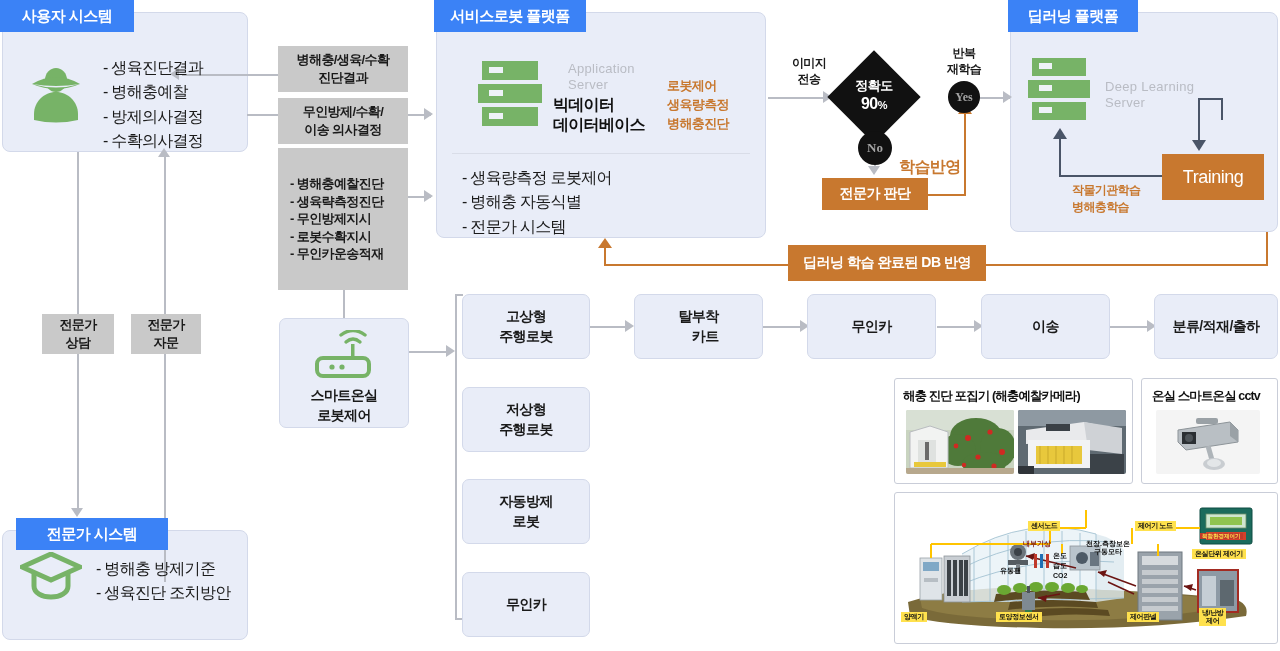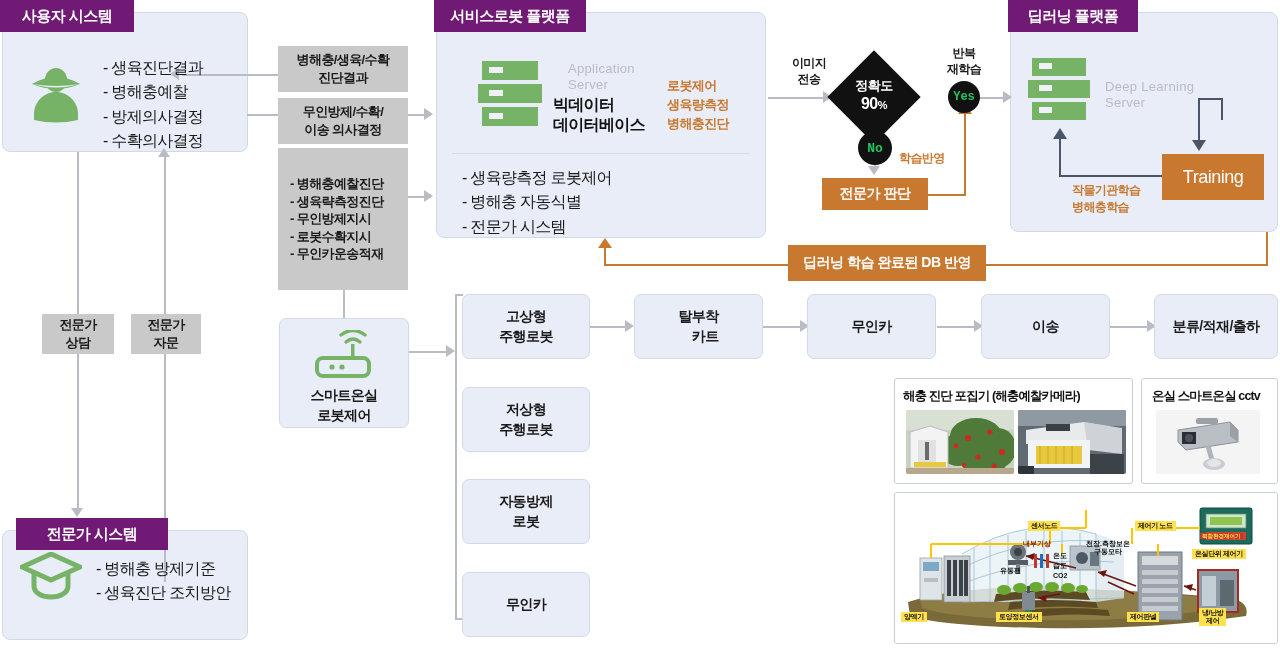--- a/index.html
+++ b/index.html
@@ -14,21 +14,21 @@
 
   
   .panel{
     position:absolute;
     background:#e9edf8;
     border:1px solid #d3d9ea;
     border-radius:8px;
   }
   .panel-title{
     position:absolute;
-    background:#701a75;
+    background:#3b82f6;
     color:#ffffff;
     font-weight:bold;
     font-size:15px;
     letter-spacing:-0.5px;
     display:flex;
     align-items:center;
     justify-content:center;
     padding:16px 14px;
     height:28px;
     z-index:6;
@@ -112,23 +112,23 @@
     background:#111111;
     transform:rotate(45deg);
     z-index:4;
   }
   .diamond-txt{
     position:absolute; z-index:6; color:#fff; text-align:center;
     font-weight:bold; line-height:1.1; letter-spacing:-0.5px;
   }
   .circ{
     position:absolute; border-radius:50%; background:#111111;
-    color:#22c55e; display:flex;align-items:center;justify-content:center;
+    color:#a3a3a3; display:flex;align-items:center;justify-content:center;
     font-weight:bold; font-size:13px; z-index:6;
-    font-family:Liberation Mono, monospace;
+    font-family:Liberation Serif, serif;
   }
 
   
   .server{ position:absolute; z-index:4;}
   .srv-lbl{ position:absolute; color:#b9bcc4; font-size:13px; line-height:1.2;
             letter-spacing:0.3px; z-index:4;}
   .db-lbl{ position:absolute; color:#111; font-size:16px; font-weight:bold;
            line-height:1.25; letter-spacing:-0.7px; z-index:4;}
 
   .hr{ position:absolute; height:1px; background:#d9dde8; z-index:3;}
@@ -277,21 +277,21 @@
   <div class="lab" style="left:779px;top:56px;width:60px;white-space:pre;">이미지
 전송</div>
 
   <div class="diamond" style="left:841px;top:64px;width:66px;height:66px;"></div>
   <div class="diamond-txt" style="left:841px;top:79px;width:66px;font-size:13px;">정확도</div>
   <div class="diamond-txt" style="left:841px;top:95px;width:66px;font-size:16px;">
     <span>90</span><span style="font-size:11px;">%</span>
   </div>
 
   <div class="circ" style="left:858px;top:131px;width:34px;height:34px;">No</div>
-  <div class="otext" style="left:899px;top:150px;font-size:12px;text-align:center;">학습반영</div>
+  <div class="otext" style="left:899px;top:156px;font-size:16px;text-align:center;">학습반영</div>
 
   <div class="circ" style="left:948px;top:81px;width:32px;height:32px;font-size:12px;">Yes</div>
   <div class="lab" style="left:934px;top:46px;width:60px;white-space:pre;">반복
 재학습</div>
 
   <div class="obox" style="left:788px;top:245px;width:198px;height:36px;font-size:14px;">딥러닝 학습 완료된 DB 반영</div>
 
   <div class="obox" style="left:822px;top:178px;width:106px;height:32px;">전문가 판단</div>
 
   <div class="panel" style="left:1010px;top:12px;width:268px;height:220px;"></div>

